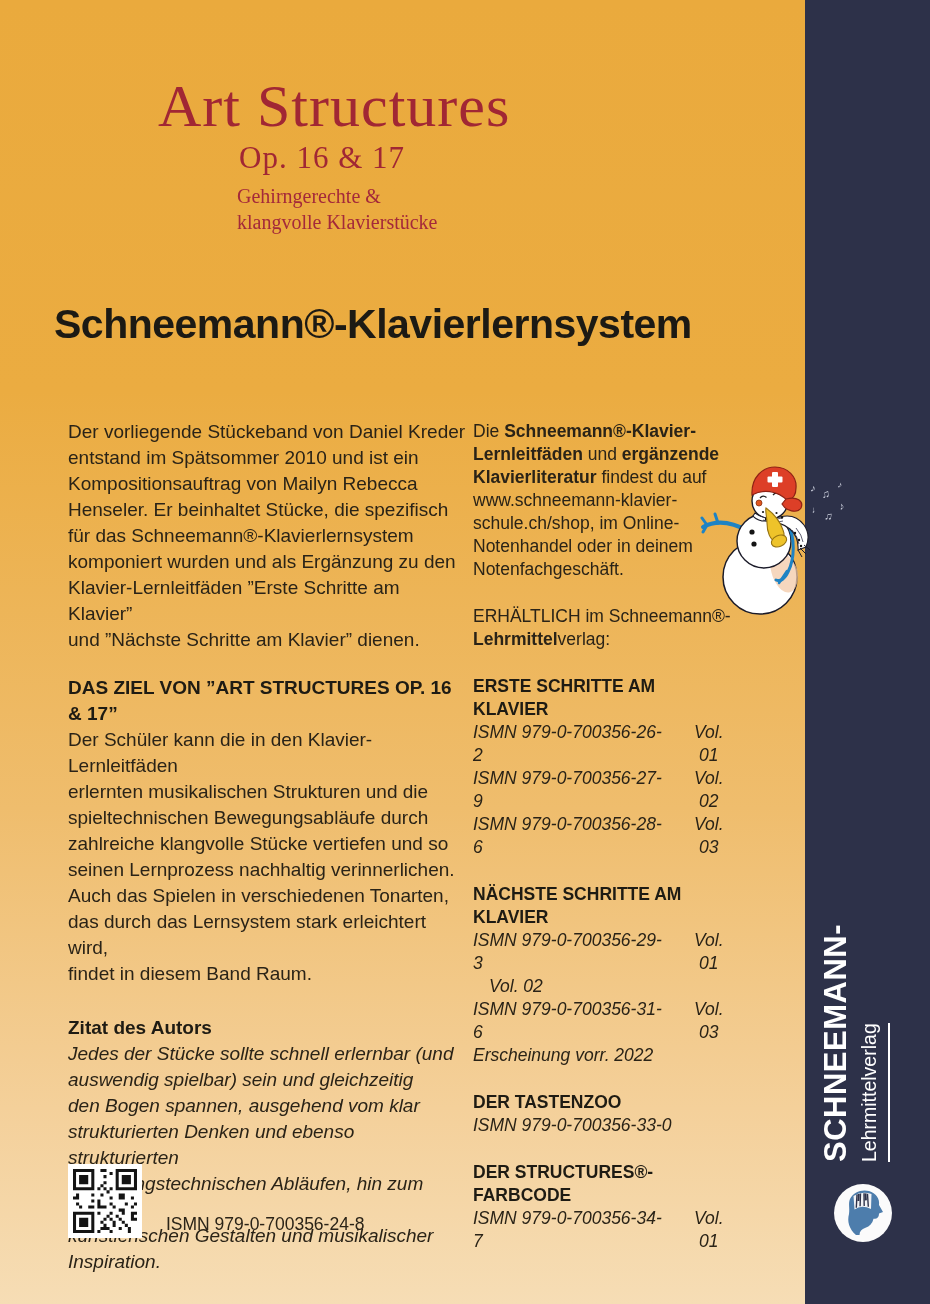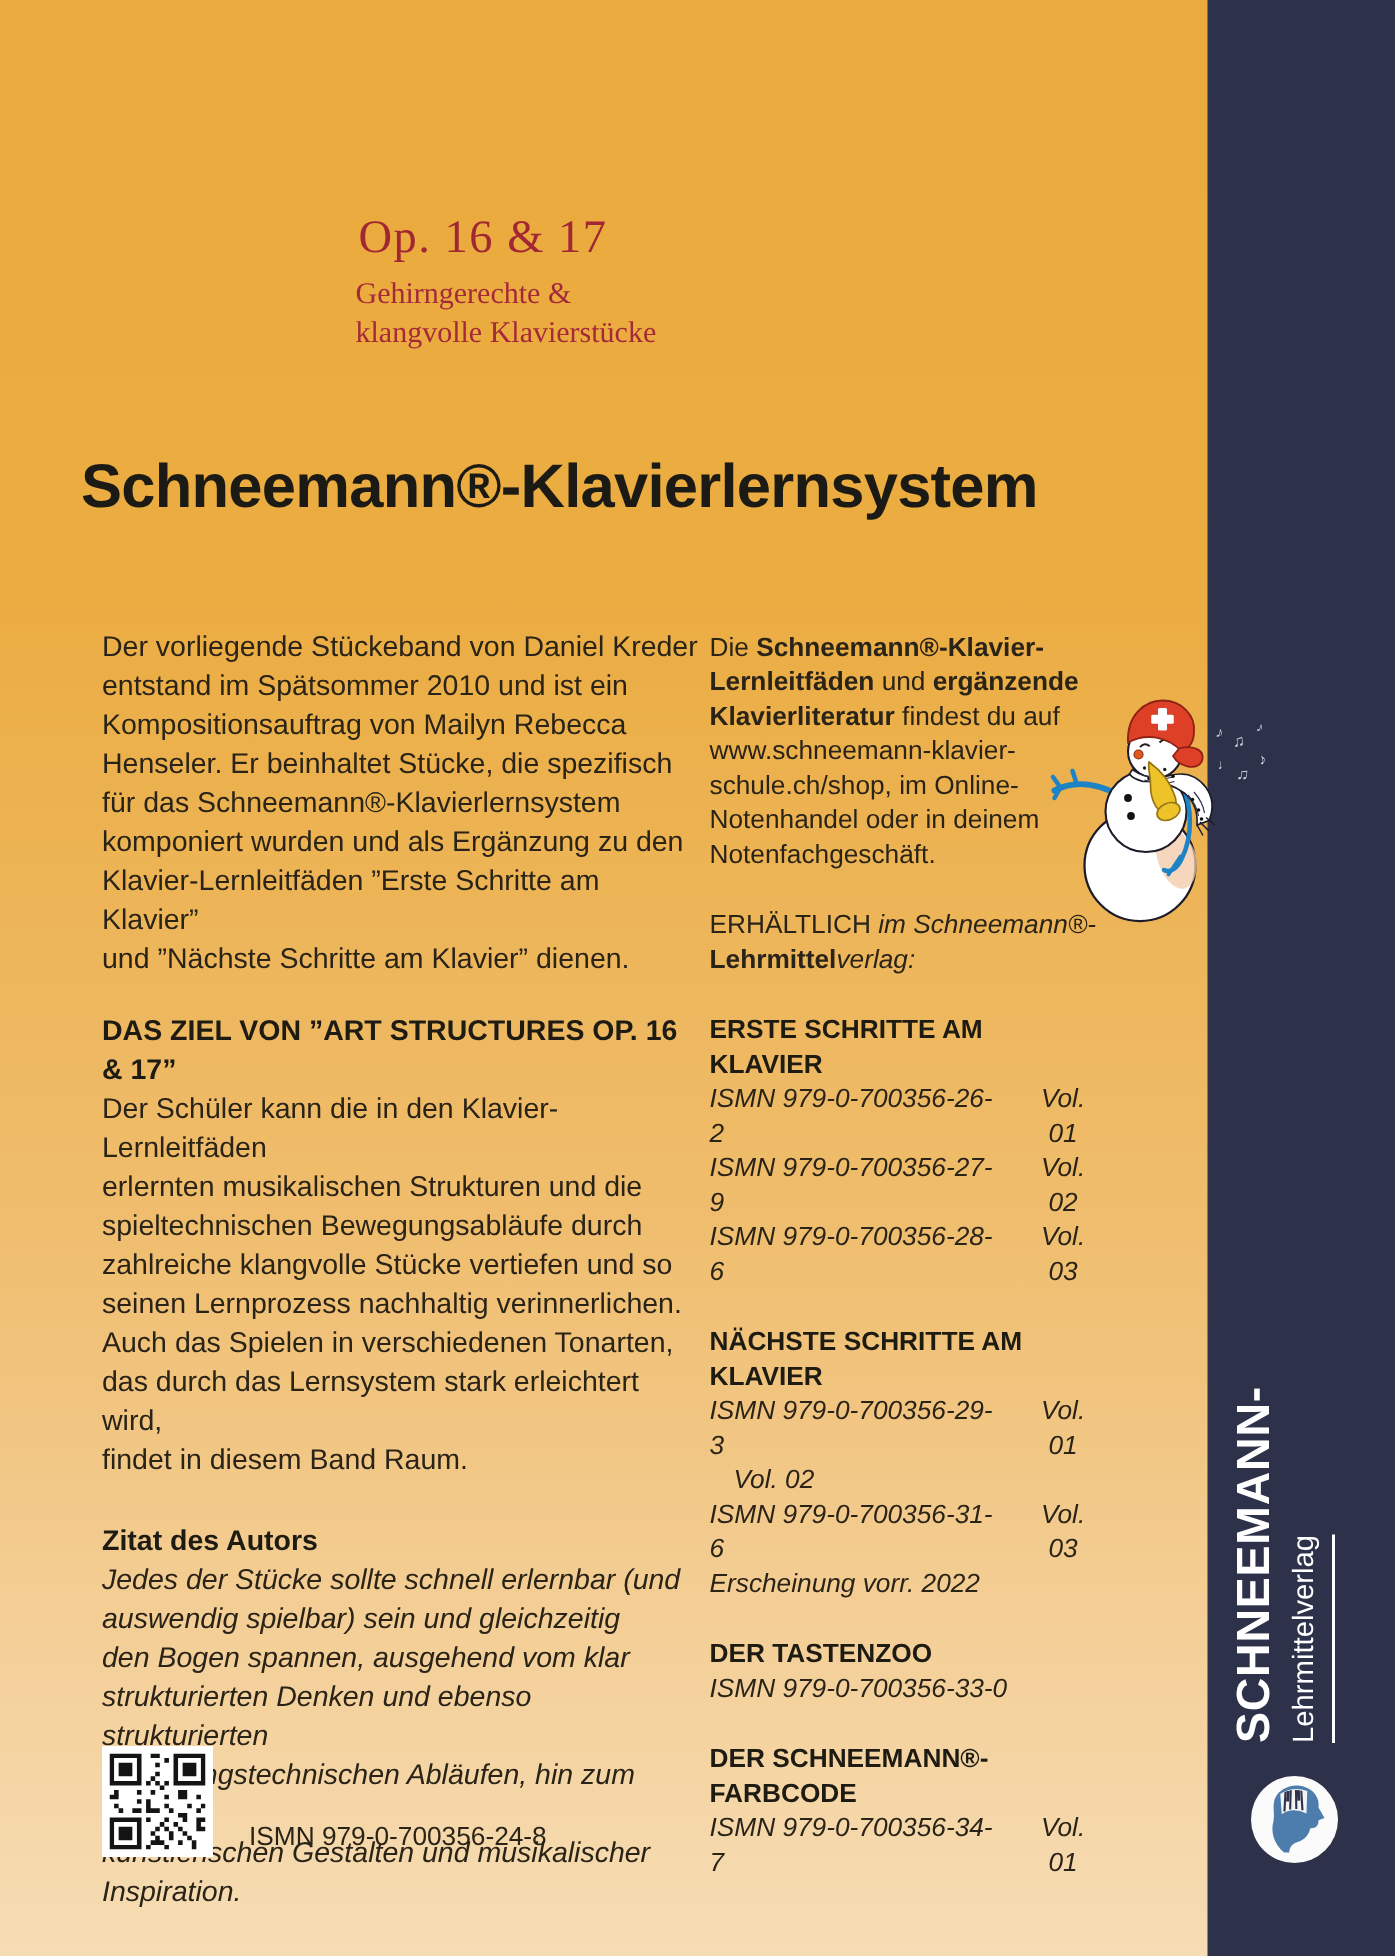--- a/index.html
+++ b/index.html
@@ -24,21 +24,21 @@
   .col-left { position:absolute; left:68px; top:419px; width:400px;
     font-size:19px; line-height:26px; }
   .col-left .sec-head { font-weight:bold; margin-top:22px; font-size:19px; color:#1e1b13; }
   .col-left .body-p { }
   .quote { font-style:italic; }
   .ml { white-space:pre-line; }
 
   .col-right { position:absolute; left:473px; top:420px; width:262px;
     font-size:17.5px; line-height:23px; }
   .b { font-weight:bold; }
-  .i { font-style:italic; }
+  .i { }
   .erhaeltlich { margin-top:24px; }
   .product { margin-top:24px; }
   .product-title { font-weight:bold; color:#1e1b13; }
   .ismn-row { display:flex;font-style:italic; }
   .vol { margin-left:16px;text-align:center; }
   .note { font-style:italic; }
 
   .qr-box { position:absolute; left:68px; top:1164px; width:74px; height:74px;
     background:#fff; padding:5px; }
   .ismn-caption { position:absolute; left:166px; top:1214px; font-size:17.5px; color:#2a2317; }
@@ -53,20 +53,21 @@
 
   .logo { position:absolute; left:833px; top:1183px; width:60px; height:60px; }
 </style>
 </head>
 <body>
 
 <div class="page">
 
   <div class="sidebar"></div>
 
+  <div class="main-title">Art Structures</div>
   <div class="opus">Op. 16 &amp; 17</div>
   <div class="subtitle ml">Gehirngerechte &amp;
 klangvolle Klavierstücke</div>
 
   <div class="h1">Schneemann®-Klavierlernsystem</div>
 
   <div class="col-left">
     <div class="body-p ml" style="margin-top:0">Der vorliegende Stückeband von Daniel Kreder
 entstand im Spätsommer 2010 und ist ein
 Kompositionsauftrag von Mailyn Rebecca
@@ -138,21 +139,21 @@
     </div>
 
     <div class="product">
       <div class="product-title">DER TASTENZOO</div>
       <div class="ismn-row">
           <span>ISMN 979-0-700356-33-0</span>
         </div>
     </div>
 
     <div class="product">
-      <div class="product-title">DER SCHNEEMANN®-FARBCODE</div>
+      <div class="product-title">DER STRUCTURES®-FARBCODE</div>
       <div class="ismn-row">
           <span>ISMN 979-0-700356-34-7</span>
           <span class="vol">Vol. 01</span>
         </div>
 
     </div>
 
   </div>
 
   <svg class="snowman" viewBox="0 0 165 165">

